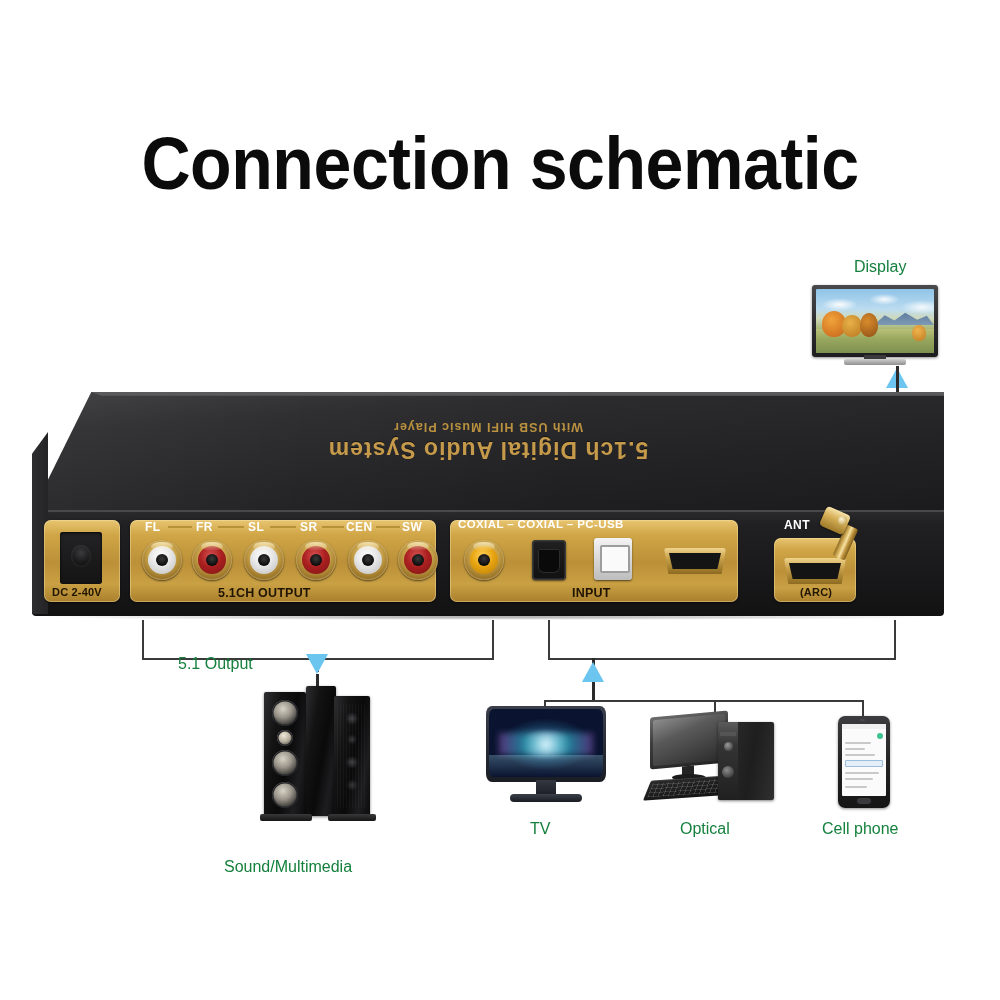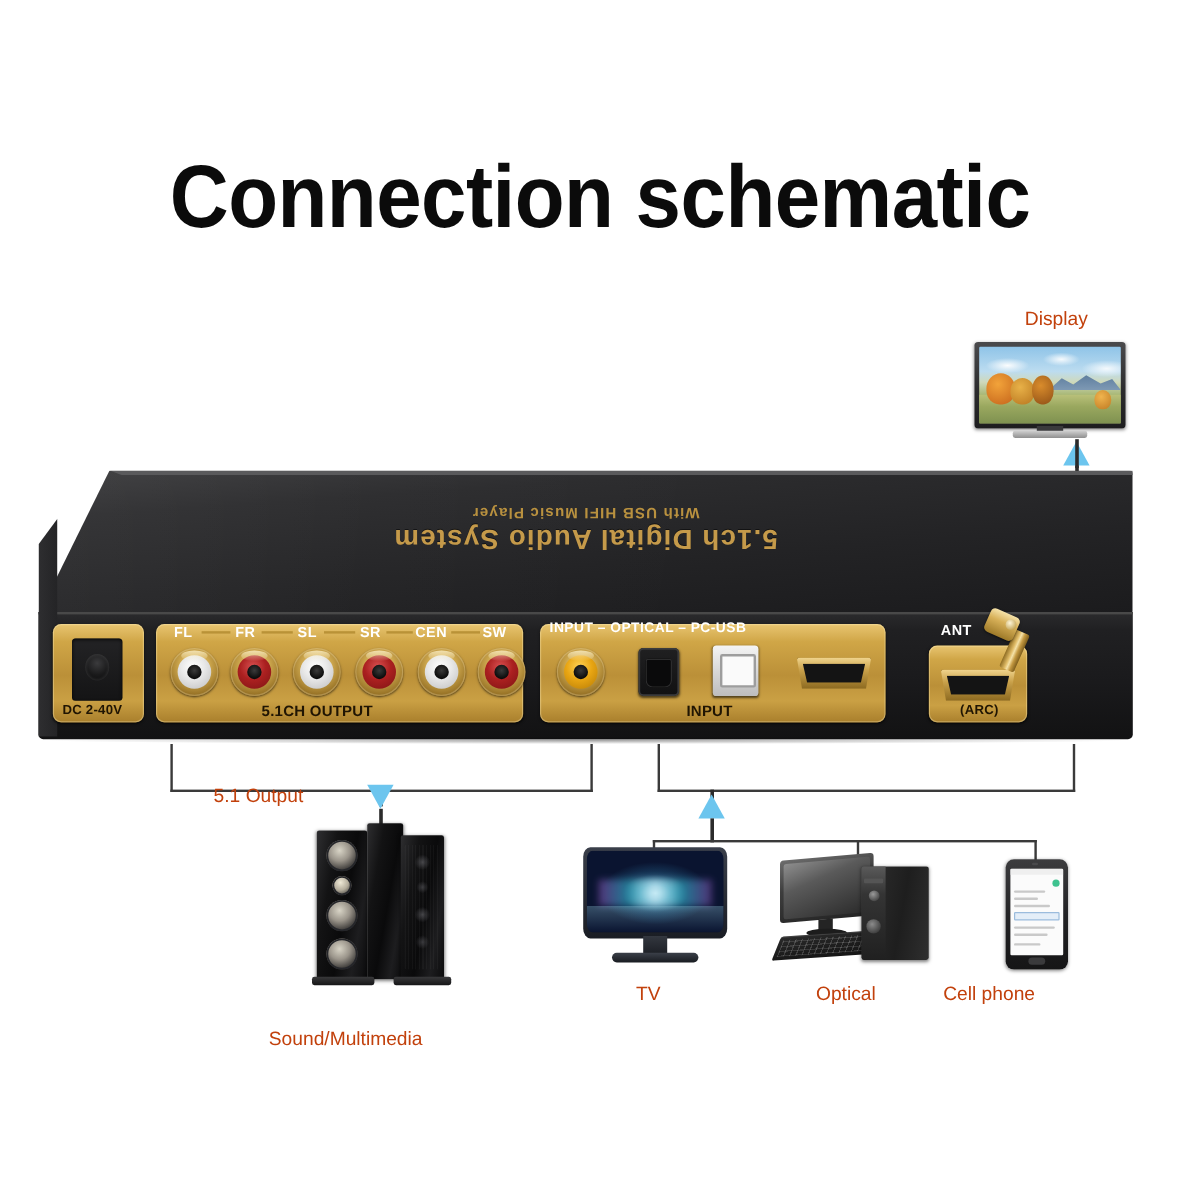--- a/index.html
+++ b/index.html
@@ -19,21 +19,21 @@
     font-weight: 700;
     font-size: 74px;
     line-height: 80px;
     letter-spacing: -0.5px;
     color: #0b0b0b;
     transform: scaleX(0.92);
     white-space: nowrap;
   }
 
   
-  .ann { position: absolute; color: #c2410c; white-space: nowrap; font-size: 15px; }
+  .ann { position: absolute; color: #15803d; white-space: nowrap; font-size: 15px; }
 
   
   .arrow { position: absolute; width: 0; height: 0; }
   .arrow.up    { border-left: 11px solid transparent; border-right: 11px solid transparent; border-bottom: 20px solid #6cc5ee; }
   .arrow.down  { border-left: 11px solid transparent; border-right: 11px solid transparent; border-top: 20px solid #6cc5ee; }
 
   
   .ln { position: absolute; background: #3a3a3a; }
   .ln.h { height: 2px; }
   .ln.v { width: 2px; }
@@ -473,21 +473,21 @@
         <span class="rca-top-shine"></span>
       </div>
     <div class="toslink" style="left:500px; top:148px;"></div>
     <div class="usbb" style="left:562px; top:146px;">
         <span class="usbb-tabs"></span>
       </div>
     <div class="hdmi" style="left:632px; top:156px;">
         <span class="hdmi-pins"></span>
       </div>
 
-    <div class="jack-label" style="left:426px; top:126px; font-size:11.5px;">INPUT – OPTICAL – PC-USB</div>
+    <div class="jack-label" style="left:426px; top:126px; font-size:11.5px;">COXIAL – COXIAL – PC-USB</div>
 
     <div class="plate-label" style="left:540px; top:194px; font-size:12.5px;">INPUT</div>
 
     <div class="plate" id="plate-arc"></div>
     <div class="hdmi" style="left:752px; top:166px;">
         <span class="hdmi-pins"></span>
       </div>
 
     <div class="jack-label" style="left:752px; top:126px;">ANT</div>
     <div class="sma-base" style="left:800px; top:132px;"></div>
@@ -577,15 +577,15 @@
         <div class="ph-row" style="top:24px; width:20px;"></div>
         <div class="ph-row" style="top:30px; width:30px;"></div>
         <div class="ph-hl" style="top:36px;"></div>
         <div class="ph-row" style="top:48px; width:34px;"></div>
         <div class="ph-row" style="top:54px; width:28px;"></div>
         <div class="ph-row" style="top:62px; width:22px;"></div>
       </div>
       <div class="ph-home"></div>
     </div>
   </div>
-  <div class="ann" style="left:786px; top:820px; font-size:16px;">Cell phone</div>
+  <div class="ann" style="left:822px; top:820px; font-size:16px;">Cell phone</div>
 
 </div>
 
 </body></html>

